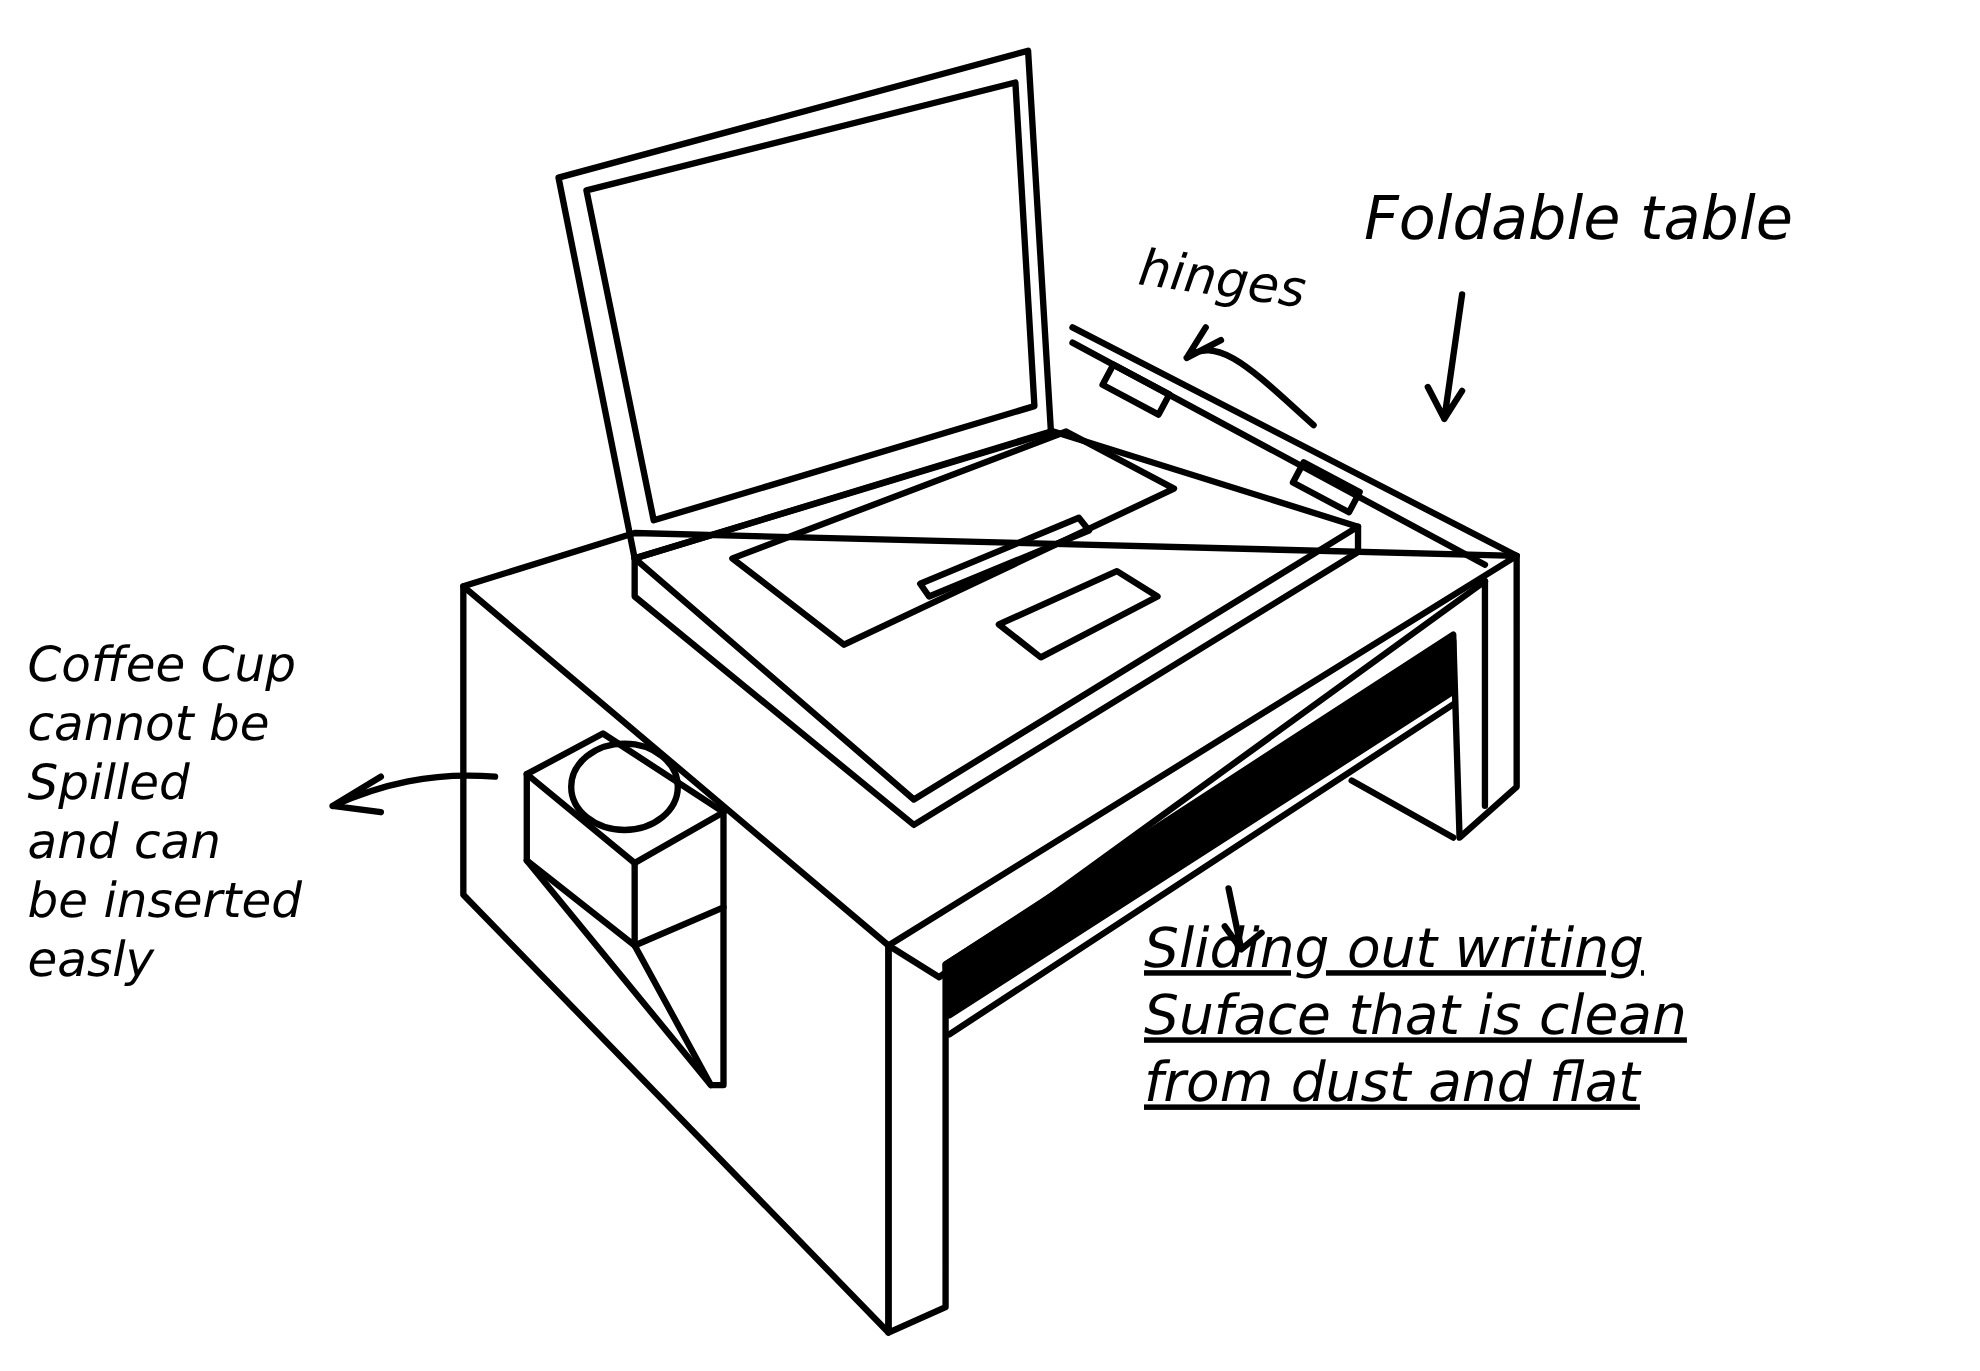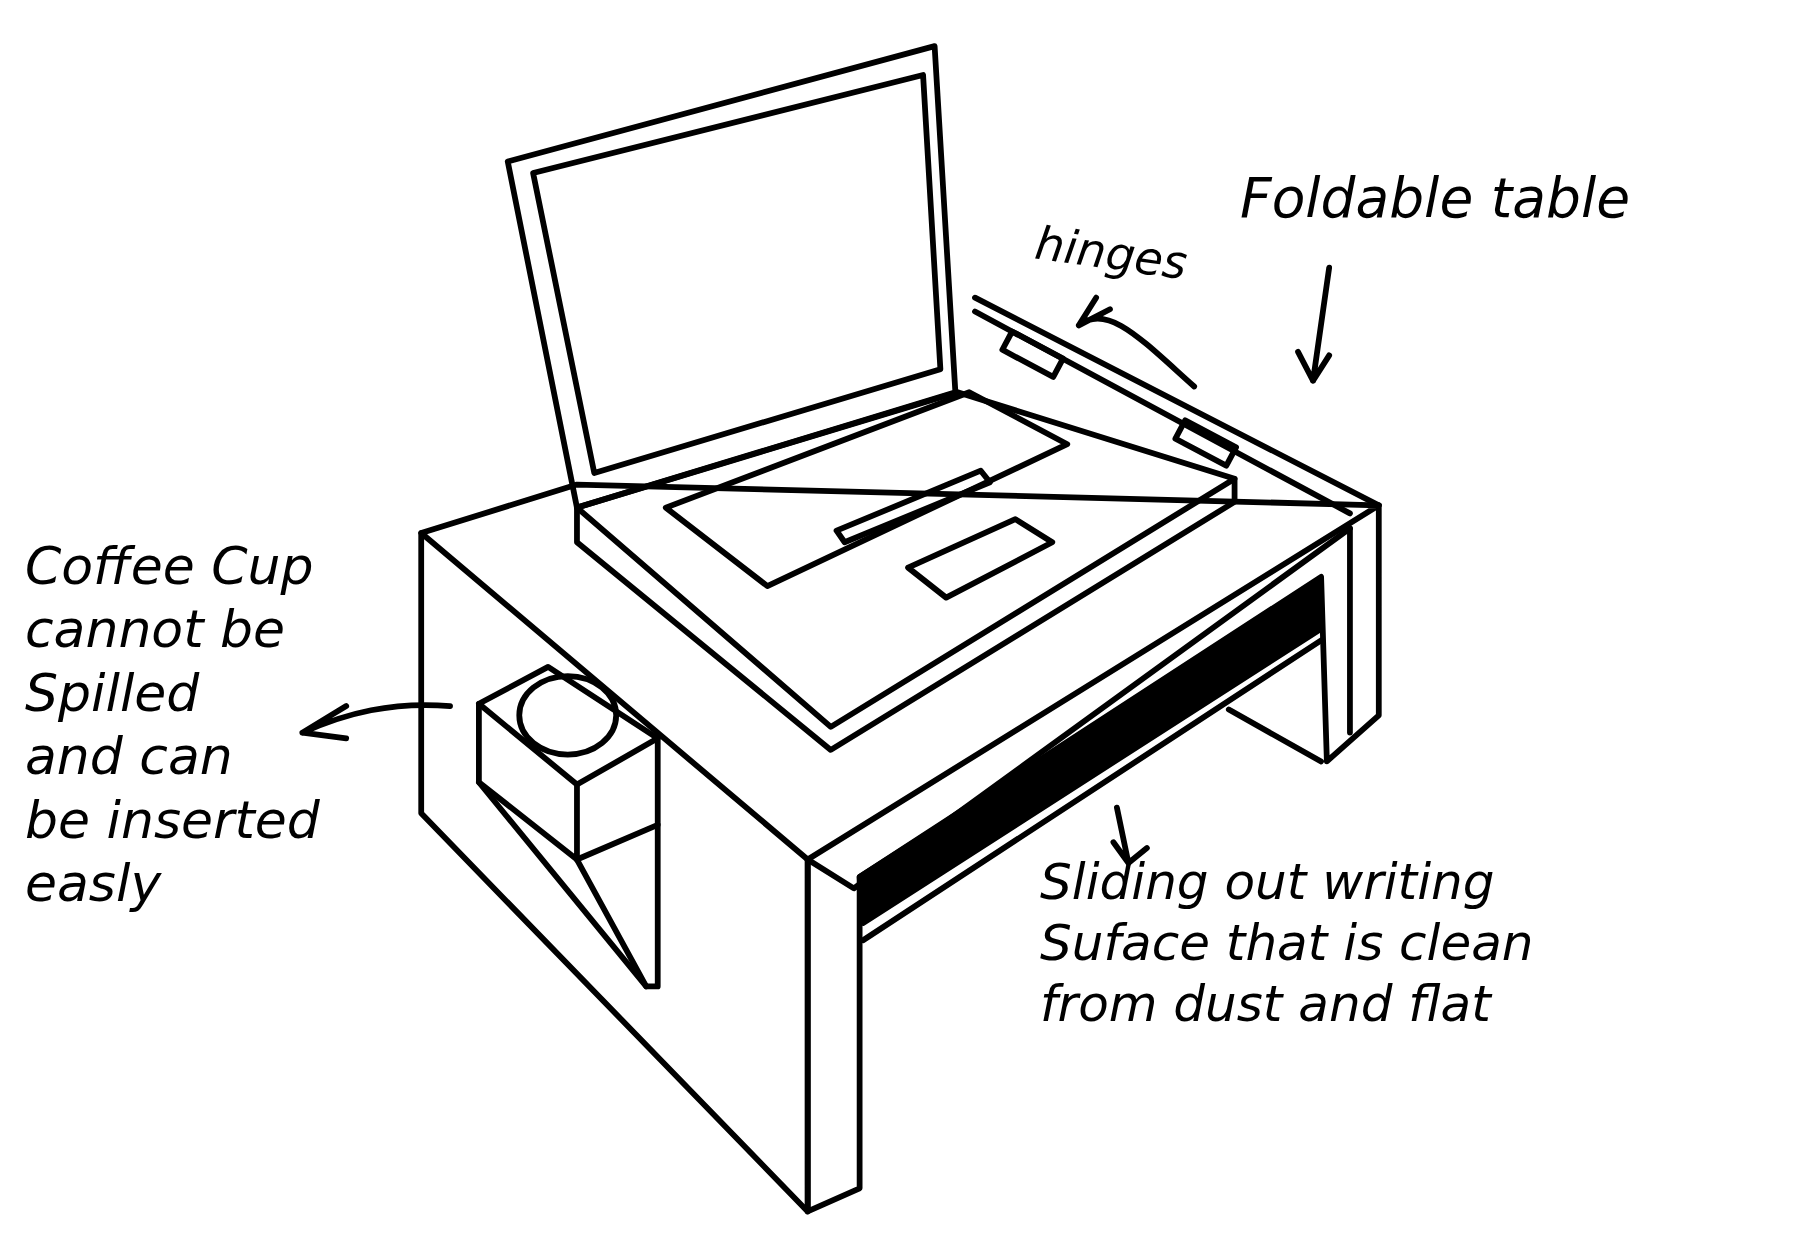--- a/index.html
+++ b/index.html
@@ -52,21 +52,21 @@
   <g class="ln">
     <path d="M390,612 C340,608 300,618 262,635 M262,635 L300,612 M262,635 L300,640"></path>
     <path d="M1152,232 L1138,330 M1138,330 L1125,305 M1138,330 L1152,308"></path>
     <path d="M935,282 C960,262 990,295 1035,335 M935,282 L962,268 M935,282 L950,258"></path>
     <path d="M968,700 L978,748 M978,748 L965,730 M978,748 L994,735"></path>
   </g>
 </svg>
 
 <div class="note" style="left:1240px;top:165px;font-size:55px;">Foldable table</div>
 <div class="note" style="left:1035px;top:225px;font-size:46px;transform:rotate(8deg);">hinges</div>
-<div class="note" style="left:25px;top:535px;font-size:52px;">Coffee Cup
+<div class="note" style="left:25px;top:578px;font-size:44px;">Coffee Cup
 cannot be
 Spilled
 and  can
 be inserted
 easly</div>
-<div class="note" style="left:1040px;top:852px;font-size:50px;">Sliding out writing
+<div class="note" style="left:1040px;top:832px;font-size:50px;text-decoration:underline;">Sliding out writing
 Suface that is clean
 from dust and flat</div>
 
 </body></html>

